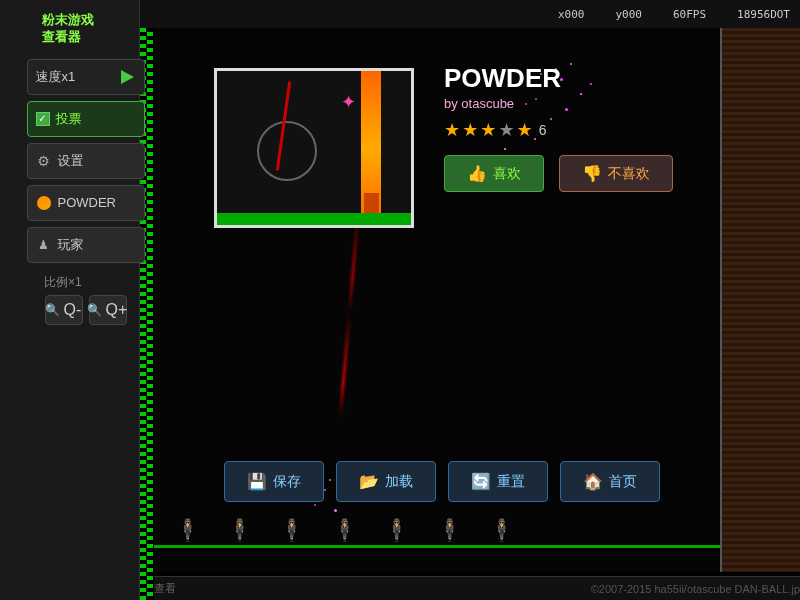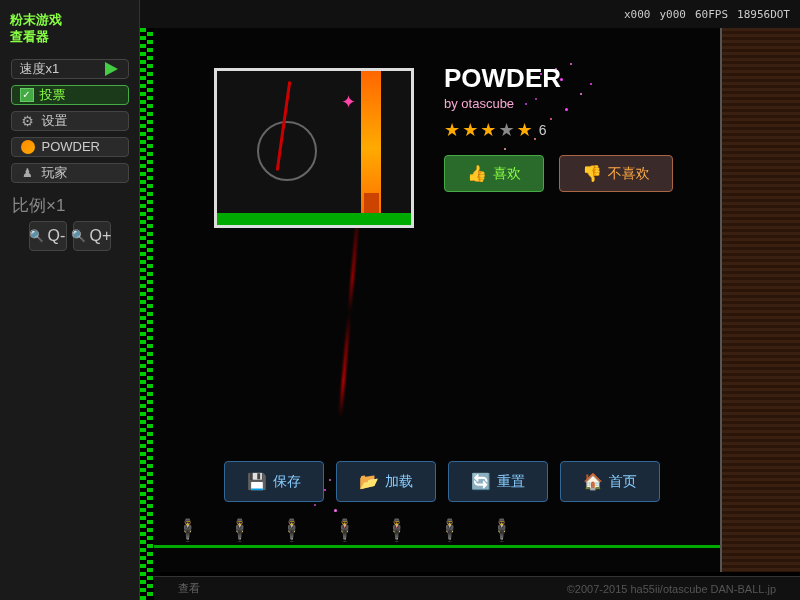--- a/index.html
+++ b/index.html
@@ -22,53 +22,54 @@
       background: #111;
       display: flex;
       align-items: center;
       justify-content: flex-end;
       padding-right: 10px;
       z-index: 10;
     }
     .top-bar span {
       color: #ccc;
       font-size: 11px;
-      margin-left: 9px;
+      margin-left: 31px;
       font-family: monospace;
     }
 
     
     .sidebar {
       position: absolute;
       top: 0;
       left: 0;
       width: 140px;
       height: 600px;
       background: #1a1a1a;
       border-right: 1px solid #333;
       z-index: 10;
       display: flex;
       flex-direction: column;
       align-items: center;
       padding-top: 8px;
+      padding-left: 32px;
     }
 
     .sidebar-title {
       color: #88ff44;
       font-size: 13px;
       font-weight: bold;
       text-align: left;
       width: 100%;
       padding: 4px 10px 10px 10px;
       line-height: 1.3;
     }
 
     .sidebar-btn {
       width: 118px;
-      height: 20px;
+      height: 36px;
       margin: 3px 0;
       background: #2a2a2a;
       border: 1px solid #444;
       border-radius: 4px;
       color: #ccc;
       font-size: 13px;
       display: flex;
       align-items: center;
       padding: 0 8px;
       gap: 6px;
@@ -118,21 +119,21 @@
     }
     .water-icon {
       width: 14px; height: 14px;
       background: #3388ff;
       border-radius: 30% 70% 70% 30%;
     }
     .player-icon { color: #aaa; font-size: 12px; }
 
     .scale-label {
       color: #888;
-      font-size: 17px;
+      font-size: 12px;
       margin-top: 8px;
       align-self: flex-start;
       padding-left: 12px;
     }
     .zoom-controls {
       display: flex;
       gap: 6px;
       margin-top: 4px;
     }
     .zoom-btn {
@@ -429,21 +430,21 @@
     .footer {
       position: absolute;
       bottom: 0;
       left: 154px;
       right: 0;
       height: 24px;
       background: #111;
       display: flex;
       align-items: center;
       justify-content: space-between;
-      padding: 0 24px;
+      padding: 0 0;
       border-top: 1px solid #333;
       z-index: 20;
     }
     .footer-left {
       color: #666;
       font-size: 11px;
     }
     .footer-right {
       color: #555;
       font-size: 11px;

